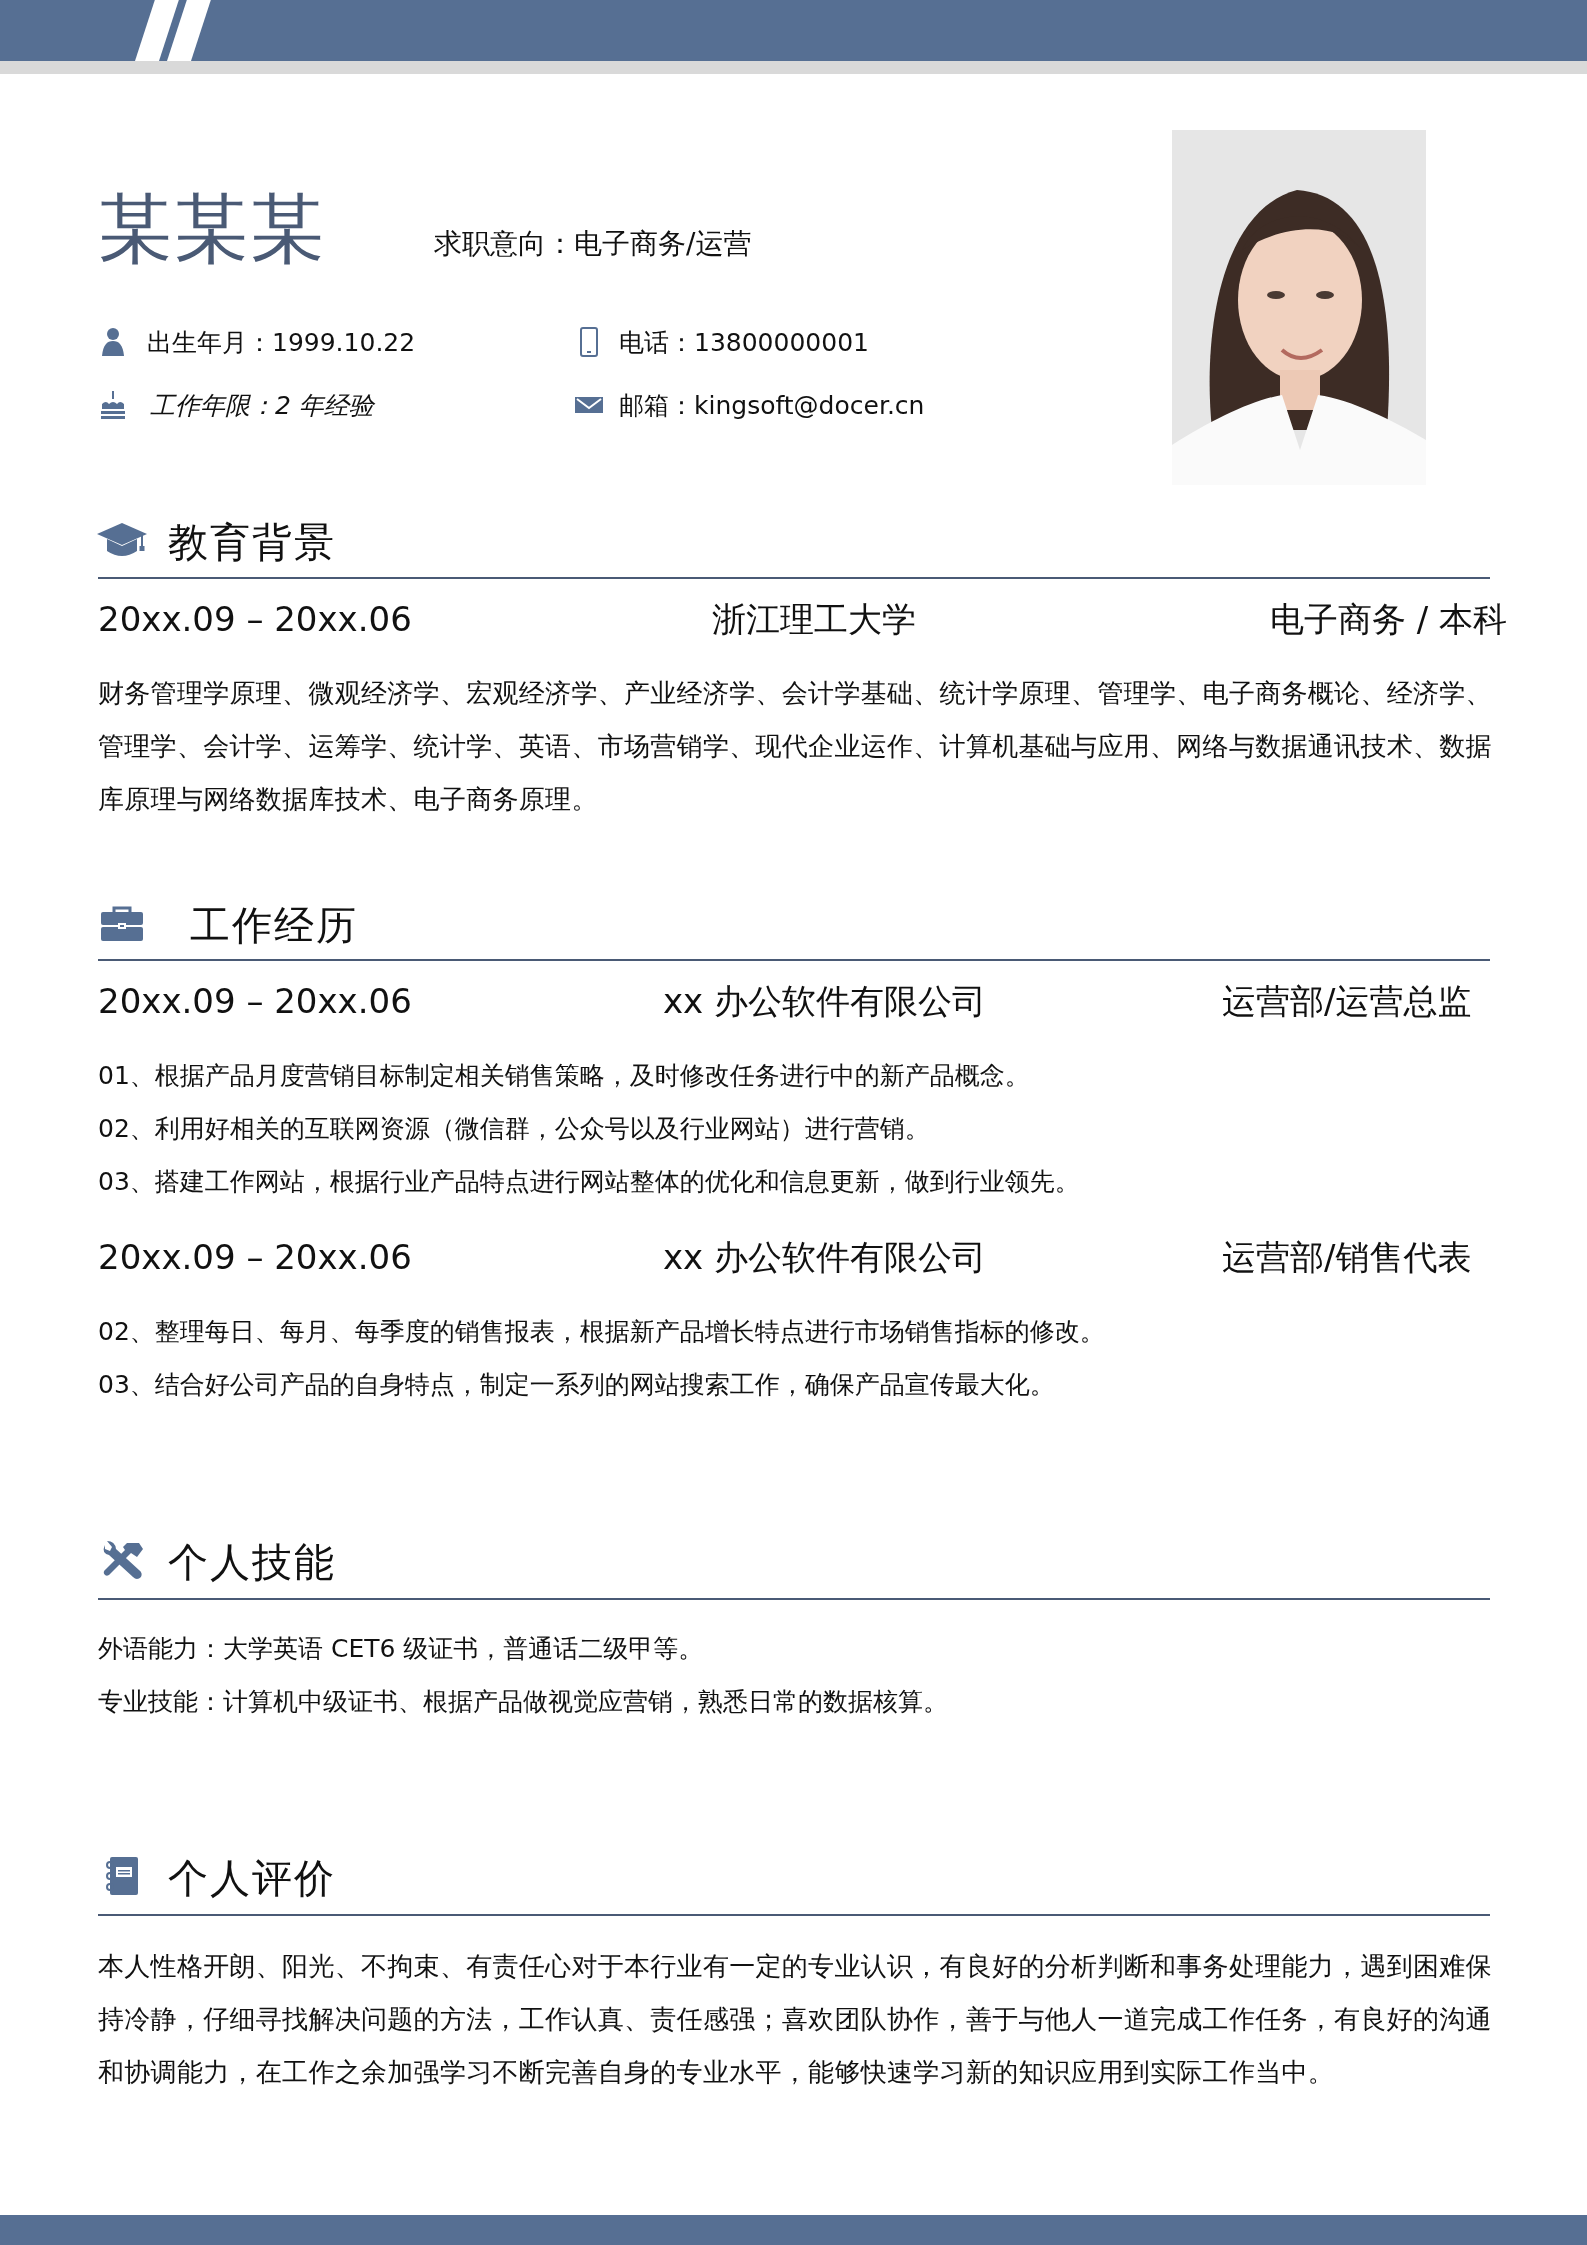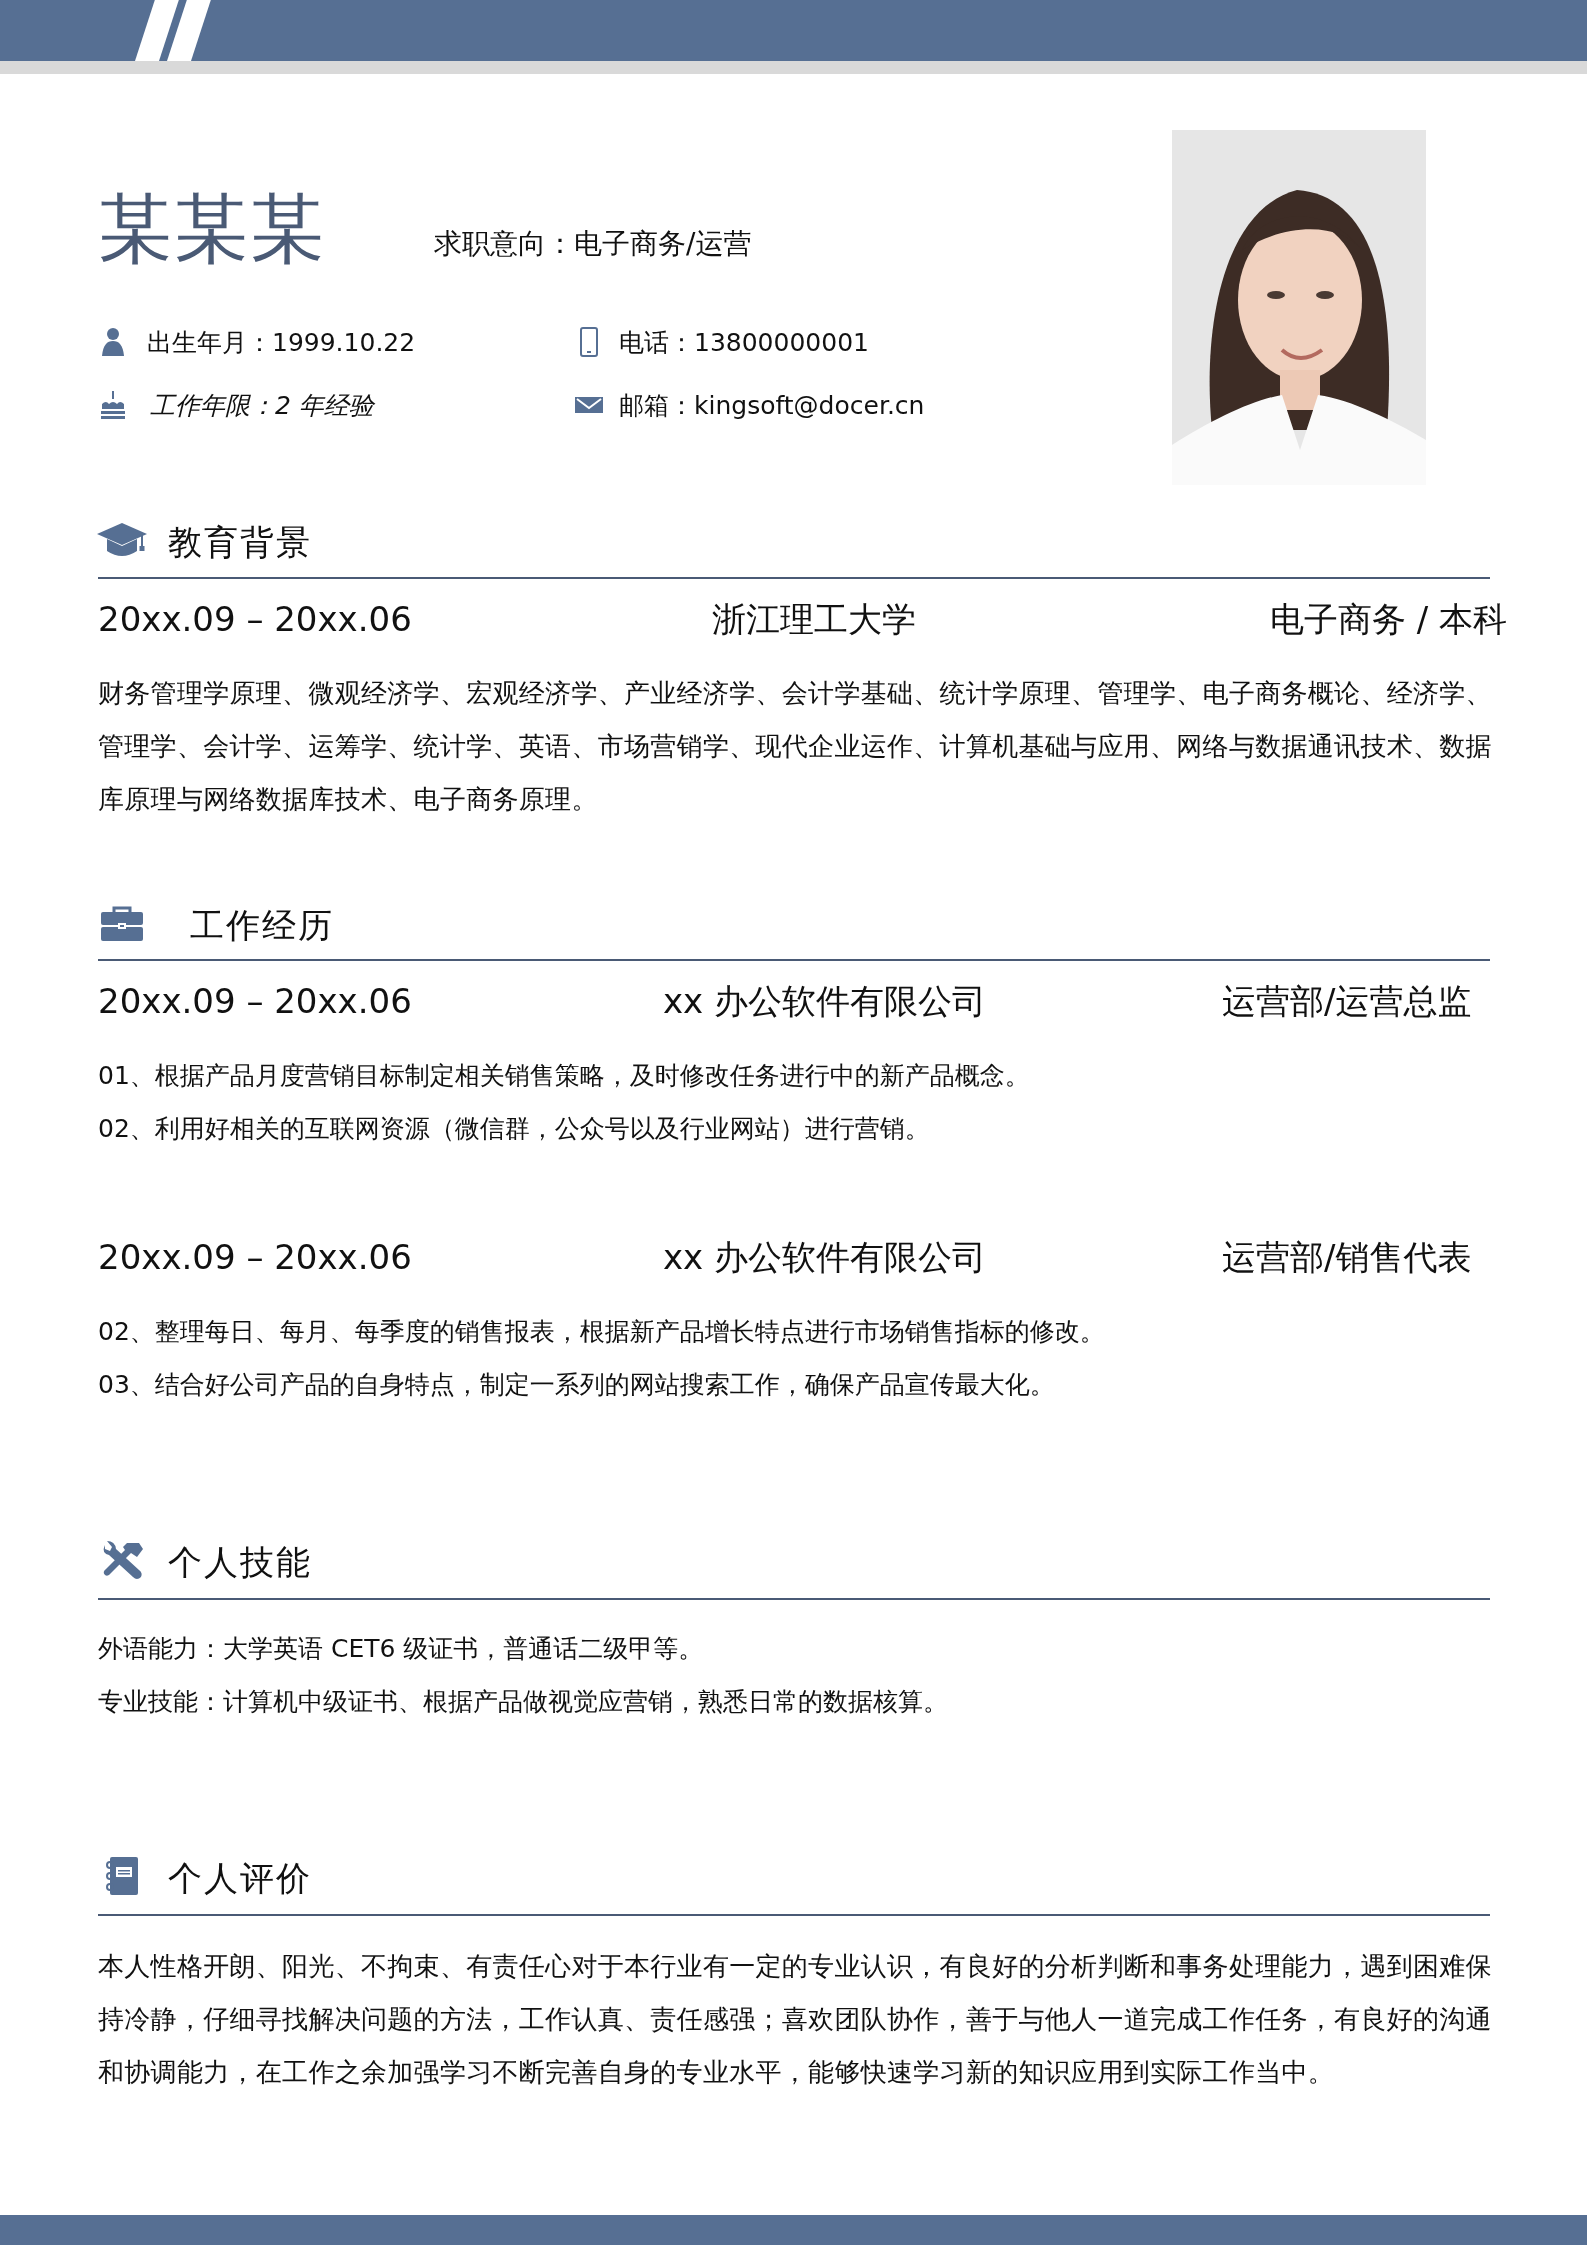--- a/index.html
+++ b/index.html
@@ -16,21 +16,21 @@
 
   .name { left: 98px; top: 183px; font-size: 74px; line-height: 90px; color: #4a5a75; letter-spacing: 2px; }
   .intent { left: 434px; top: 226px; font-size: 28px; line-height: 36px; color: #111; }
 
   .info { font-size: 25px; line-height: 32px; color: #111; white-space: nowrap; }
   .info-icon { width: 30px; height: 30px; display: flex; align-items: center; justify-content: center; }
 
   .photo { left: 1172px; top: 130px; width: 254px; height: 355px; background: #e6e6e6; overflow: hidden; }
 
   .sec-icon { width: 52px; height: 40px; display: flex; align-items: center; justify-content: center; }
-  .sec-title { font-size: 34px; line-height: 40px; color: #111; letter-spacing: 2px; }
+  .sec-title { font-size: 40px; line-height: 40px; color: #111; letter-spacing: 2px; }
   .sec-line { left: 98px; width: 1392px; height: 2px; background: #4a5a75; }
 
   .row { left: 98px; width: 1392px; height: 32px; font-size: 34px; line-height: 32px; font-weight: normal; color: #111; }
   .row span { position: absolute; top: 0; white-space: nowrap; }
 
   .para { left: 98px; width: 1395px; font-size: 26px; line-height: 53px; color: #111; letter-spacing: 0.3px; }
   .lines div { font-size: 25px; line-height: 53px; color: #111; white-space: nowrap; }
 </style>
 </head>
 <body>
@@ -123,20 +123,21 @@
 <div class="abs sec-line" style="top:959px;"></div>
 
 <div class="abs row" style="top:985px;">
   <span style="left:0;">20xx.09  –  20xx.06</span>
   <span style="left:565px;">xx 办公软件有限公司</span>
   <span style="left:1124px;">运营部/运营总监</span>
 </div>
 <div class="abs lines" style="left:98px; top:1049px;">
   <div>01、根据产品月度营销目标制定相关销售策略，及时修改任务进行中的新产品概念。</div>
   <div>02、利用好相关的互联网资源（微信群，公众号以及行业网站）进行营销。</div>
+  <div>03、搭建工作网站，根据行业产品特点进行网站整体的优化和信息更新，做到行业领先。</div>
 </div>
 
 <div class="abs row" style="top:1241px;">
   <span style="left:0;">20xx.09  –  20xx.06</span>
   <span style="left:565px;">xx 办公软件有限公司</span>
   <span style="left:1124px;">运营部/销售代表</span>
 </div>
 <div class="abs lines" style="left:98px; top:1305px;">
   <div>02、整理每日、每月、每季度的销售报表，根据新产品增长特点进行市场销售指标的修改。</div>
   <div>03、结合好公司产品的自身特点，制定一系列的网站搜索工作，确保产品宣传最大化。</div>

